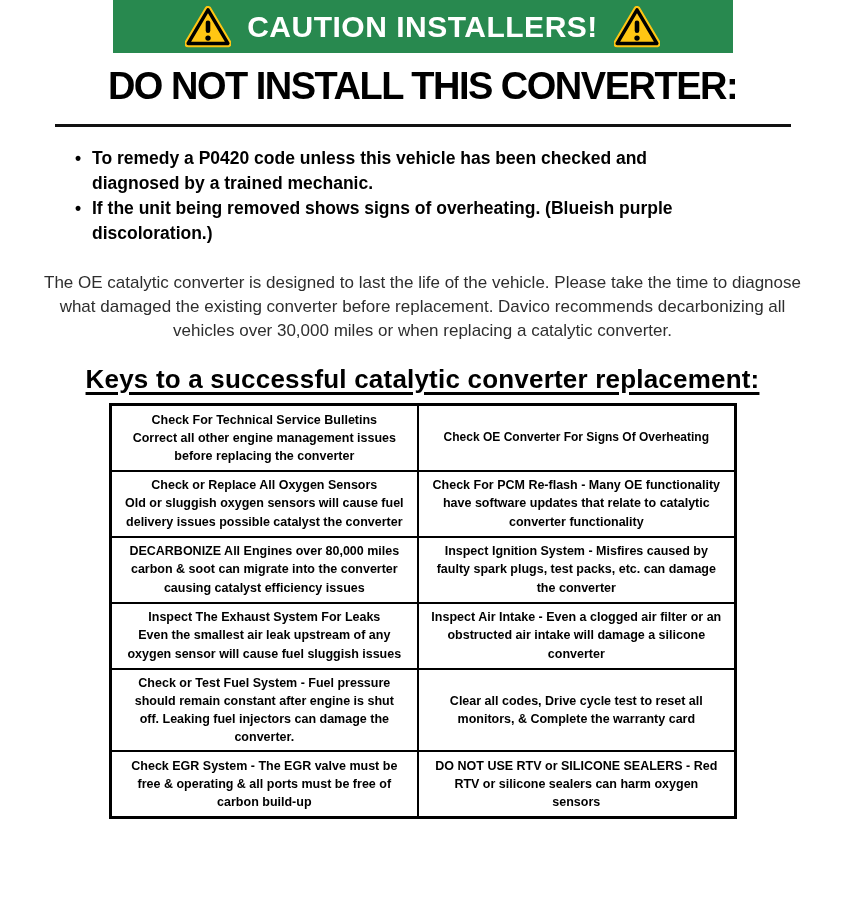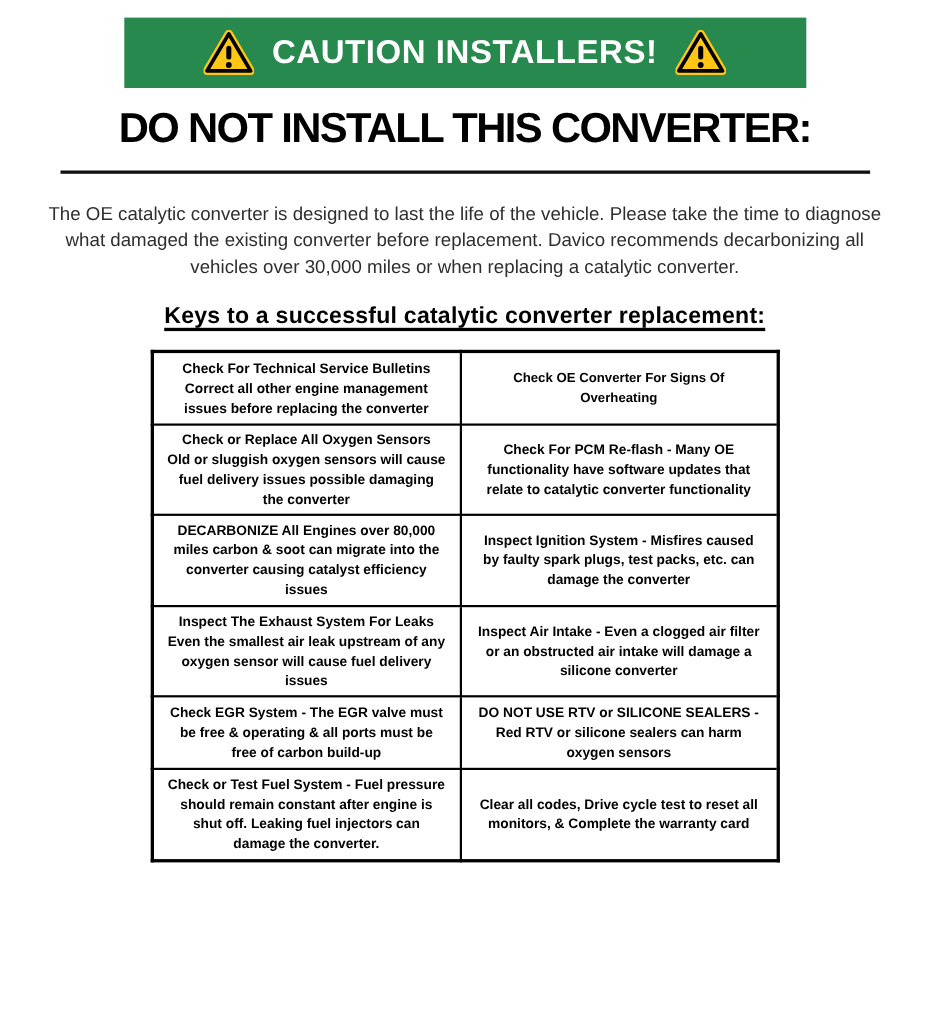--- a/index.html
+++ b/index.html
@@ -10,22 +10,22 @@
   *{box-sizing:border-box;}
   html,body{margin:0;padding:0;}
   body{
     width:845px;height:919px;
     background:#ffffff;
     font-family:"Liberation Sans", sans-serif;
     color:#000;
     overflow:hidden;
   }
   .banner{
-    width:620px;height:64px;
-    margin:16px auto;
+    width:620px;height:53px;
+    margin:0 auto;
     background:var(--banner-green);
     display:flex;align-items:center;justify-content:center;
     gap:16px;
   }
   .banner-title{
     margin:0;
     color:var(--banner-text);
     font-size:30px;
     font-weight:700;
     letter-spacing:.5px;
@@ -72,31 +72,31 @@
     margin:25px 0 0;
     text-align:center;
     font-size:17px;
     line-height:24px;
     color:#2e2e2e;
     white-space:pre-line;
   }
   .keys{
     margin:21px 0 0;
     text-align:center;
-    font-size:21px;
+    font-size:26px;
     font-weight:700;
     letter-spacing:.2px;
     color:#000;
     text-decoration:underline;
     text-decoration-thickness:2.5px;
     text-underline-offset:4px;
   }
   .keys-table{
-    width:572px;
-    margin:18px auto 0;
+    width:628px;
+    margin:8px auto 0;
     border-collapse:collapse;
     border:3px solid #000;
   }
   .keys-table td{
     border:2.5px solid #000;
     width:50.7%;
     height:66px;
     padding:4px 12px;
     text-align:center;
     vertical-align:middle;
@@ -132,53 +132,57 @@
         <circle class="tri-mark" cx="60" cy="84" r="7"></circle>
       </svg>
     </span>
   </div>
 
   <h2 class="headline">DO NOT INSTALL THIS CONVERTER:</h2>
 
   <hr class="rule">
 
   <ul class="bullets">
+    <li>To remedy a P0420 code unless this vehicle has been checked and
+diagnosed by a trained mechanic.</li>
+    <li>If the unit being removed shows signs of overheating. (Blueish purple
+discoloration.)</li>
   </ul>
 
   <p class="para">The OE catalytic converter is designed to last the life of the vehicle. Please take the time to diagnose
 what damaged the existing converter before replacement. Davico recommends decarbonizing all
 vehicles over 30,000 miles or when replacing a catalytic converter.</p>
 
   <h3 class="keys">Keys to a successful catalytic converter replacement:</h3>
 
   <table class="keys-table">
     <tbody>
       <tr>
         <td>Check For Technical Service Bulletins
 Correct all other engine management issues before replacing the converter</td>
         <td>Check OE Converter For Signs Of Overheating</td>
       </tr>
       <tr>
         <td>Check or Replace All Oxygen Sensors
-Old or sluggish oxygen sensors will cause fuel delivery issues possible damaging the converter</td>
+Old or sluggish oxygen sensors will cause fuel delivery issues possible catalyst the converter</td>
         <td>Check For PCM Re-flash - Many OE functionality have software updates that relate to catalytic converter functionality</td>
       </tr>
       <tr>
         <td>DECARBONIZE All Engines over 80,000 miles carbon &amp; soot can migrate into the converter causing catalyst efficiency issues</td>
         <td>Inspect Ignition System - Misfires caused by faulty spark plugs, test packs, etc. can damage the converter</td>
       </tr>
       <tr>
         <td>Inspect The Exhaust System For Leaks
-Even the smallest air leak upstream of any oxygen sensor will cause fuel delivery issues</td>
+Even the smallest air leak upstream of any oxygen sensor will cause fuel sluggish issues</td>
         <td>Inspect Air Intake - Even a clogged air filter or an obstructed air intake will damage a silicone converter</td>
+      </tr>
+      <tr>
+        <td>Check or Test Fuel System - Fuel pressure should remain constant after engine is shut off.  Leaking fuel injectors can damage the converter.</td>
+        <td>Clear all codes,  Drive cycle test to reset all monitors, &amp; Complete the warranty card</td>
       </tr>
       <tr>
         <td>Check EGR System - The EGR valve must be free &amp; operating &amp; all ports must be free of carbon build-up</td>
         <td>DO NOT USE RTV or SILICONE SEALERS - Red RTV or silicone sealers can harm oxygen sensors</td>
-      </tr>
-      <tr>
-        <td>Check or Test Fuel System - Fuel pressure should remain constant after engine is shut off.  Leaking fuel injectors can damage the converter.</td>
-        <td>Clear all codes,  Drive cycle test to reset all monitors, &amp; Complete the warranty card</td>
       </tr>
     </tbody>
   </table>
 
 </div>
 
 </body></html>

